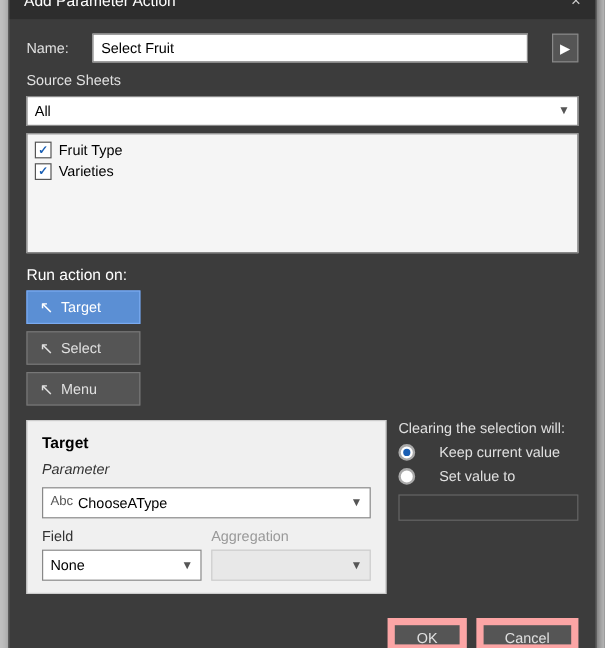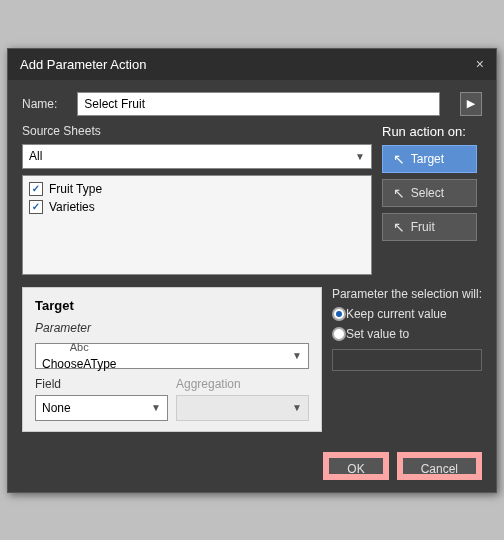--- a/index.html
+++ b/index.html
@@ -79,20 +79,21 @@
       cursor: pointer;
       display: flex;
       align-items: center;
       justify-content: center;
       font-size: 11px;
     }
 
     .source-section {
       display: flex;
       gap: 10px;
+      flex-direction: column;
     }
 
     .source-left {
       flex: 1;
       display: flex;
       flex-direction: column;
       gap: 6px;
     }
 
     .source-label {
@@ -223,23 +224,22 @@
       padding: 2px 6px;
       height: 26px;
       display: flex;
       align-items: center;
       justify-content: space-between;
       cursor: pointer;
     }
 
     .param-dropdown-text {
       display: flex;
-      align-items: center;
+      align-items: flex-start;
       gap: 4px;
-      flex-direction: column;
     }
 
     .abc-badge {
       color: #555;
       font-size: 11px;
     }
 
     .field-agg-row {
       display: flex;
       gap: 8px;
@@ -296,21 +296,21 @@
     }
 
     .clearing-label {
       color: #e0e0e0;
       font-size: 12px;
     }
 
     .radio-row {
       display: flex;
       align-items: center;
-      gap: 0;
+      gap: 20px;
       color: #e0e0e0;
       font-size: 12px;
     }
 
     .radio-btn {
       width: 14px;
       height: 14px;
       border-radius: 50%;
       border: 2px solid #aaa;
       background: #fff;
@@ -402,21 +402,21 @@
         <button class="run-btn active">
           <span class="run-btn-icon">↖</span>
           <span>Target</span>
         </button>
         <button class="run-btn">
           <span class="run-btn-icon">↖</span>
           <span>Select</span>
         </button>
         <button class="run-btn">
           <span class="run-btn-icon">↖</span>
-          <span>Fruit</span>
+          <span>Menu</span>
         </button>
       </div>
 
     </div>
 
     <div class="bottom-section">
 
       <div class="target-panel">
         <span class="target-title">Target</span>
         <span class="param-label">Parameter</span>
@@ -439,21 +439,21 @@
             <span class="agg-label">Aggregation</span>
             <div class="agg-dropdown">
               <span></span>
               <span class="chevron">▼</span>
             </div>
           </div>
         </div>
       </div>
 
       <div class="clearing-section">
-        <span class="clearing-label">Parameter the selection will:</span>
+        <span class="clearing-label">Clearing the selection will:</span>
         <div class="radio-row">
           <div class="radio-btn selected"></div>
           <span>Keep current value</span>
         </div>
         <div class="radio-row">
           <div class="radio-btn"></div>
           <span>Set value to</span>
         </div>
         <div class="set-value-input"></div>
       </div>

